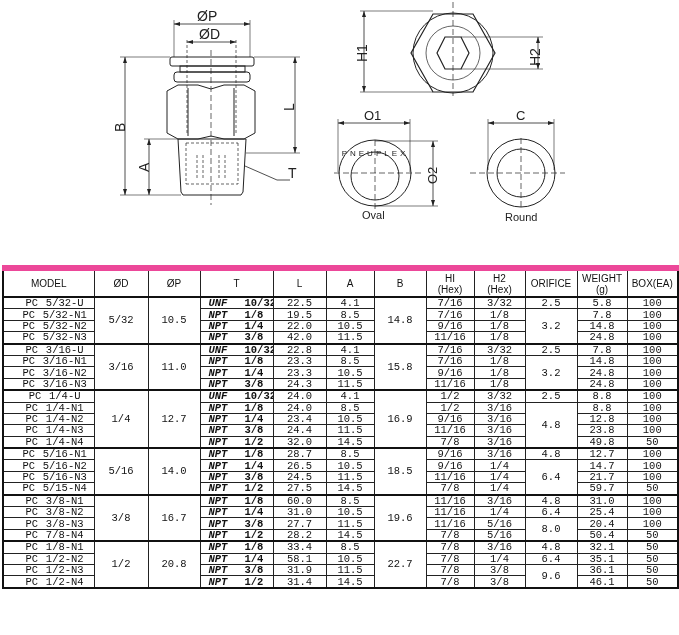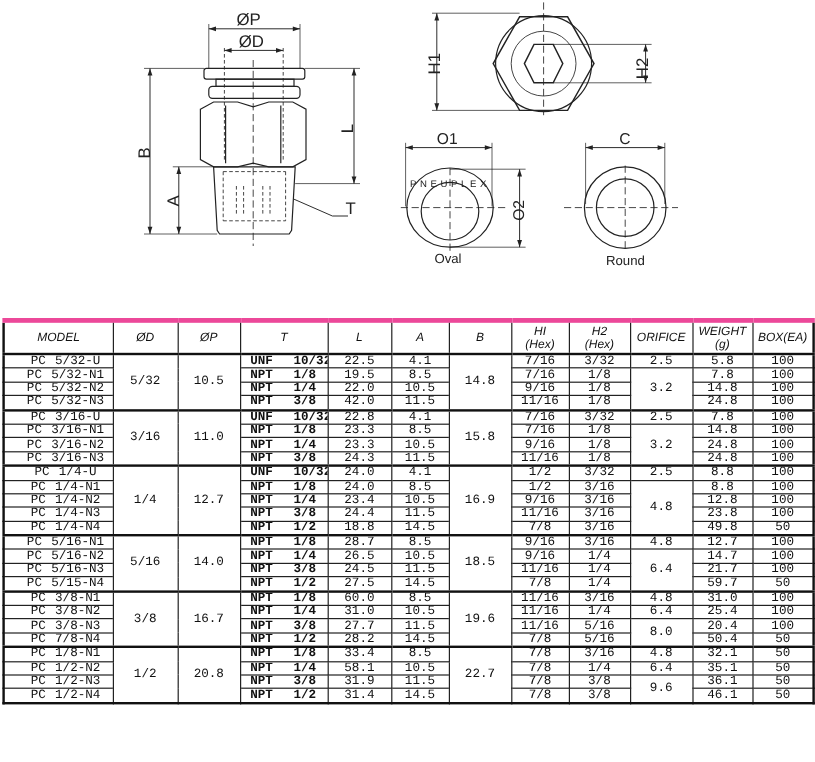--- a/index.html
+++ b/index.html
@@ -1,28 +1,28 @@
 <!DOCTYPE html>
 <html><head>
 <meta charset="utf-8">
 <style>
   html, body { margin:0; padding:0; background:#fff; }
   body { width:679px; height:635px; position:relative; overflow:hidden; font-family:"DejaVu Sans", sans-serif; }
   .drawing { position:absolute; left:0; top:0; width:679px; height:262px; }
   .drawing svg text { font-family:"Liberation Sans", sans-serif; fill:#222; }
   table.spec { position:absolute; left:2px; top:265px; border-collapse:collapse; table-layout:fixed; width:675px; }
   table.spec th, table.spec td { border:1px solid #222; padding:0; text-align:center; overflow:hidden; white-space:nowrap; }
-  table.spec th { font-family:"Liberation Sans", sans-serif; font-weight:normal; font-size:10px; color:#111; height:25px; line-height:11px; border-top:4px solid #ec4899; border-bottom:2px solid #111;font-style:italic; }
+  table.spec th { font-family:"Liberation Sans", sans-serif; font-weight:normal; font-size:10px; color:#111; height:25px; line-height:11px; border-top:6px solid #ec4899; border-bottom:2px solid #111; }
   table.spec td { font-family:"Liberation Mono", monospace; font-size:10.5px; color:#111; height:10.4px; line-height:10px; }
   table.spec tr.inner td.rowcell { border-top:1px solid #888; }
   table.spec tr.grp td { border-top:2px solid #111; }
   td.model { text-align:right; padding-left:4px !important; }
   td.model span.pc { display:inline-block; width:28px; }
   td.thread { text-align:left !important; padding-left:8px !important; font-weight:bold; }
-  td.thread span.tt { display:inline-block; width:36px; }
+  td.thread span.tt { display:inline-block; width:36px;font-style:italic; }
   td.merged { vertical-align:middle; font-size:11px; }
   table.spec { border:2px solid #111; }
 </style>
 </head>
 <body>
 
 <div class="drawing">
 <svg width="679" height="262" viewBox="0 0 679 262" xmlns="http://www.w3.org/2000/svg" stroke="#222" fill="none" stroke-width="1">
 
   <g>
@@ -313,21 +313,21 @@
         <td class="rowcell">24.4</td>
         <td class="rowcell">11.5</td>
         <td class="rowcell">11/16</td>
         <td class="rowcell">3/16</td>
         <td class="rowcell">23.8</td>
         <td class="rowcell">100</td>
       </tr>
       <tr class="inner">
         <td class="model rowcell"><span class="pc">PC</span><span>1/4-N4</span></td>
         <td class="thread rowcell"><span class="tt">NPT</span><span>1/2</span></td>
-        <td class="rowcell">18.8</td>
+        <td class="rowcell">32.0</td>
         <td class="rowcell">14.5</td>
         <td class="rowcell">7/8</td>
         <td class="rowcell">3/16</td>
         <td class="rowcell">49.8</td>
         <td class="rowcell">50</td>
       </tr>
       <tr class="grp">
         <td class="model rowcell"><span class="pc">PC</span><span>5/16-N1</span></td>
         <td class="merged" rowspan="4">5/16</td>
         <td class="merged" rowspan="4">14.0</td>

